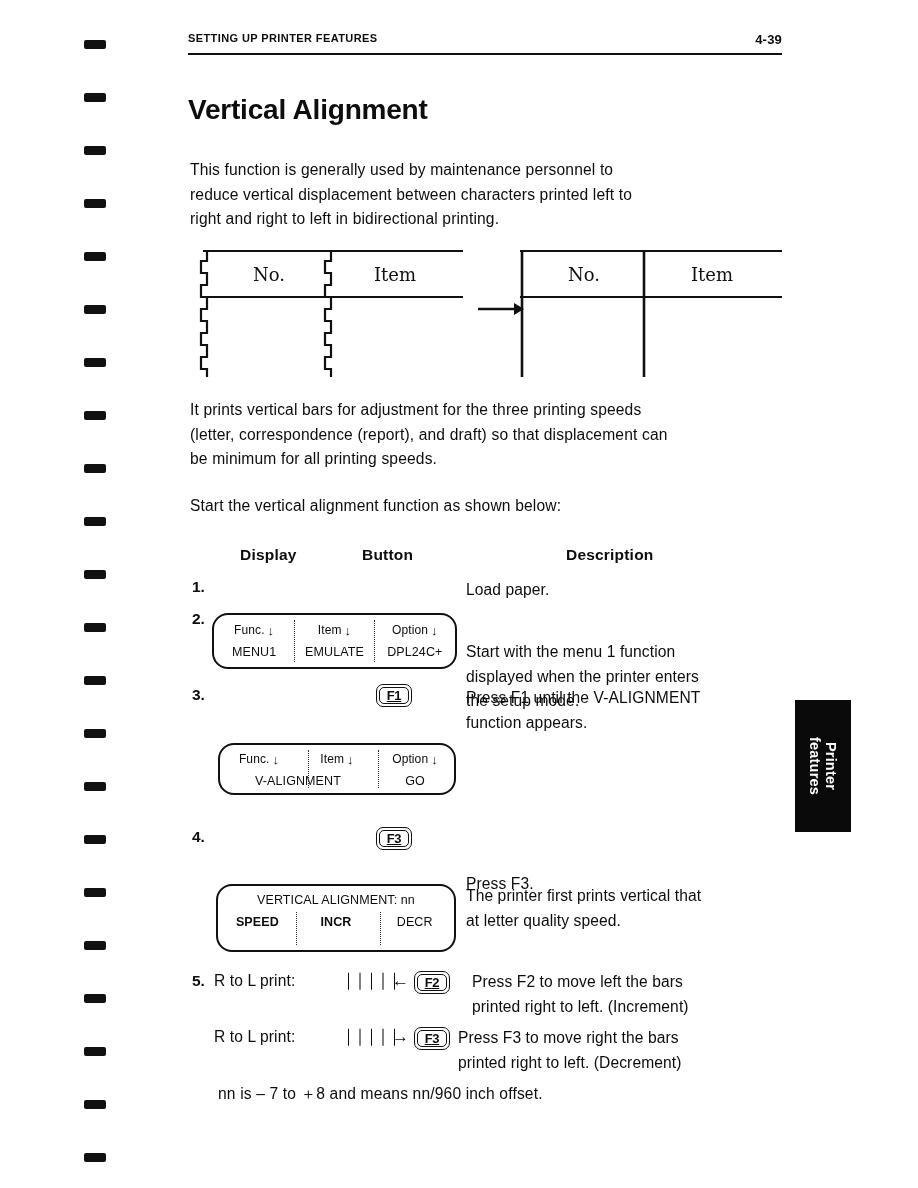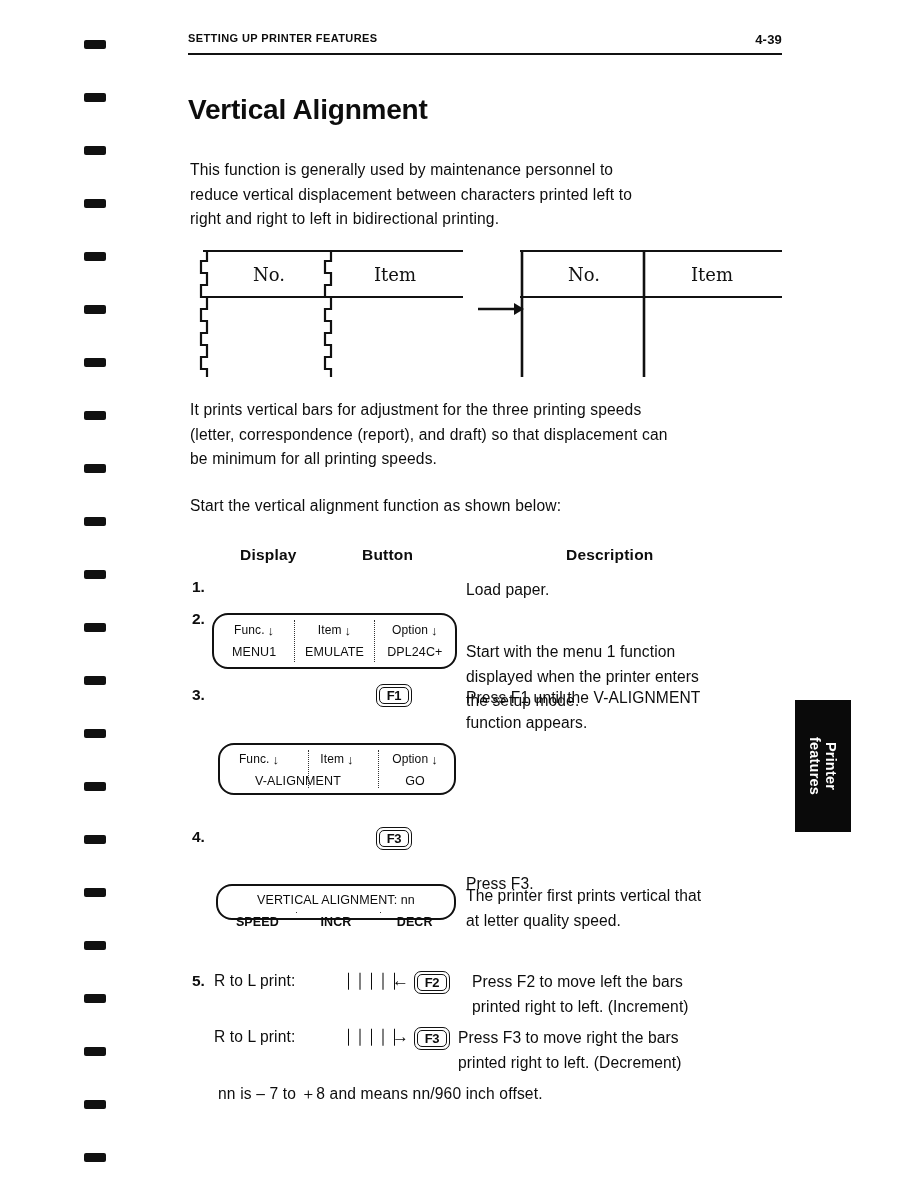--- a/index.html
+++ b/index.html
@@ -104,21 +104,21 @@
   
   .fkey{
     position:absolute;width:36px;height:23px;
     border:1.6px solid #111;border-radius:7px;
     box-sizing:border-box;
   }
   .fkey i{
     position:absolute;inset:2px;
     border:1.4px solid #111;border-radius:5px;
     display:flex;align-items:center;justify-content:center;
-    font-style:normal;font-size:13px;font-weight:bold;letter-spacing:-.3px;
+    font-style:normal;font-size:13px;font-weight:bold;letter-spacing:-.3px;text-decoration:underline;
   }
 
   
   .bars{
     position:absolute;font-size:15px;letter-spacing:2.5px;
     font-family:"Liberation Mono", monospace;
   }
   .movearrow{position:absolute;font-size:17px;}
   .steplabel{position:absolute;font-size:15.6px;letter-spacing:.1px;white-space:nowrap;}
 
@@ -299,30 +299,30 @@
   </div>
 
   <div class="stepnum" style="left:192px;top:828px;">4.</div>
 
   <div class="fkey" style="left:376px;top:827px;">
     <i>F3</i>
   </div>
 
   <div class="desc" style="left:466px;top:828px;margin-top:44px;">Press F3.</div>
 
-  <div class="lcd" style="left:216px;top:884px;width:240px;height:36px;">
+  <div class="lcd" style="left:216px;top:884px;width:240px;height:68px;">
     <div class="lcd-sep" style="left:78px;top:26px;"></div>
     <div class="lcd-sep" style="left:162px;top:26px;"></div>
     <div class="lcd-row lcd-top" style="margin-top:3px;">
       <div class="lcd-cell lbl" style="font-size:12.5px;">VERTICAL ALIGNMENT: nn</div>
     </div>
     <div class="lcd-row lcd-bot">
       <div class="lcd-cell" style="font-weight:bold;">SPEED</div>
       <div class="lcd-cell" style="font-weight:bold;">INCR</div>
-      <div class="lcd-cell" style="font-weight:bold;">DECR</div>
+      <div class="lcd-cell" style="font-weight:normal;">DECR</div>
     </div>
   </div>
 
   <div class="desc" style="left:466px;top:884px;">The printer first prints vertical that
 at letter quality speed.</div>
 
   <div class="stepnum" style="left:192px;top:972px;">5.</div>
 
   <div class="steplabel" style="left:214px;top:972px;">R to L print:</div>
   <div class="bars" style="left:344px;top:973px;">│││││</div>

